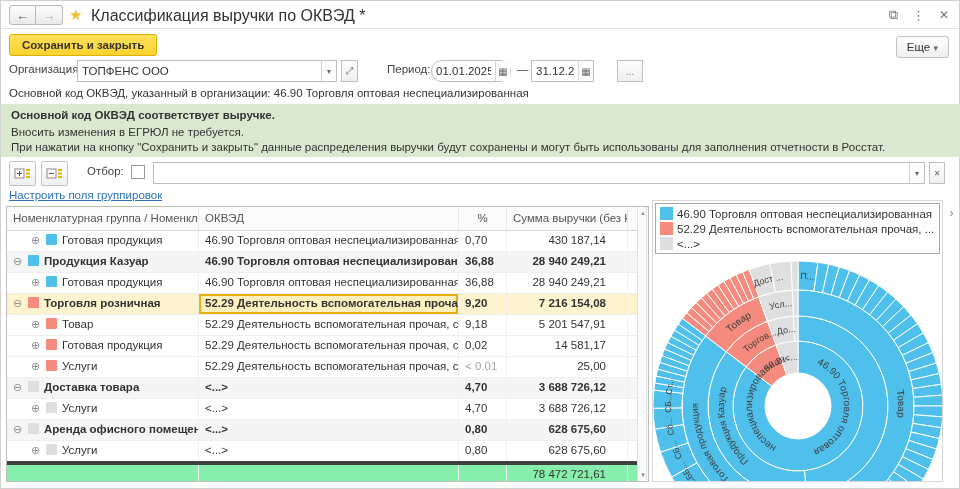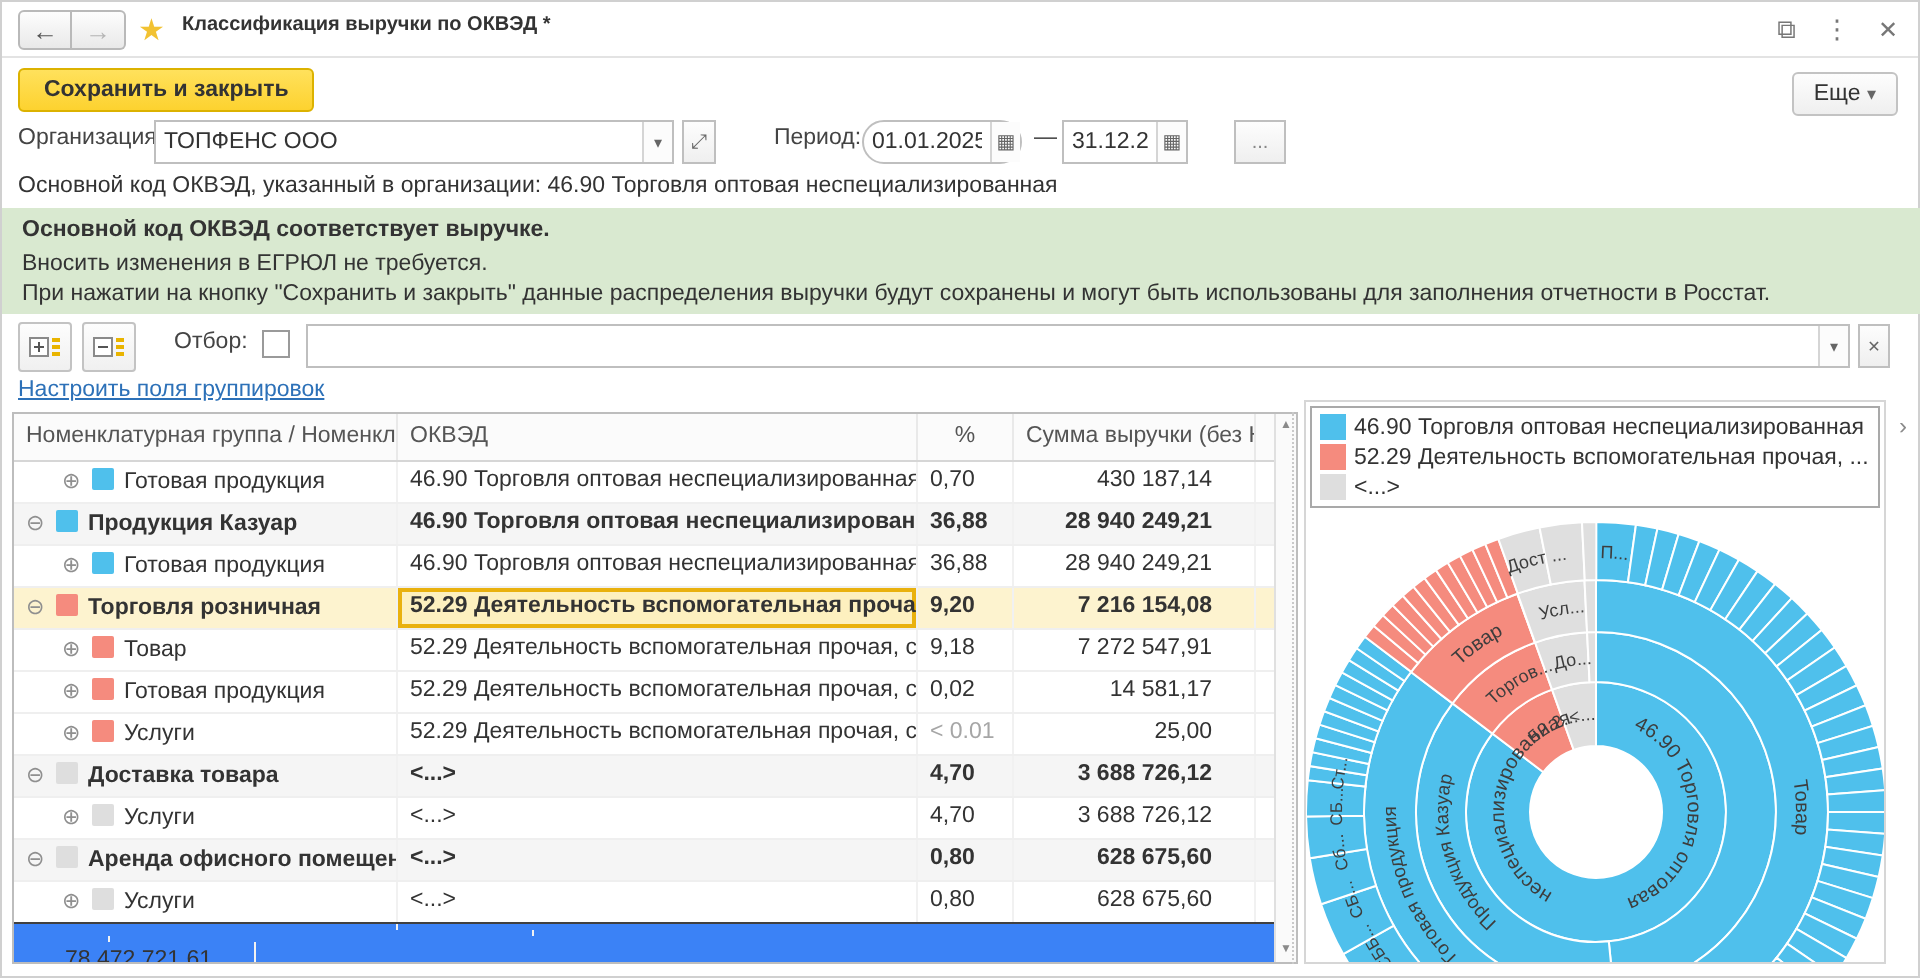--- a/index.html
+++ b/index.html
@@ -6,21 +6,21 @@
   html,body { width:960px; height:489px; background:#fff; font-family:"Liberation Sans","DejaVu Sans",sans-serif; font-size:11.5px; color:#333; overflow:hidden; }
   .win { position:relative; width:960px; height:489px; background:#fff; border:1px solid #d0d0d0; }
 
   
   .titlebar { position:absolute; left:0; top:0; width:100%; height:28px; border-bottom:1px solid #e3e3e3; background:#fff; }
   .navpair { position:absolute; left:8px; top:4px; display:flex; }
   .navbtn { width:27px; height:20px; border:1px solid #b9b9b9; background:linear-gradient(#fdfdfd,#e9e9e9); display:flex; align-items:center; justify-content:center; font-size:13px; color:#555; cursor:pointer; }
   .navbtn.back { border-radius:3px 0 0 3px; }
   .navbtn.fwd { border-radius:0 3px 3px 0; border-left:none; color:#b5b5b5; }
   .star { position:absolute; left:68px; top:5px; font-size:15px; color:#f2c232; }
-  .ttl { position:absolute; left:90px; top:6px; font-size:10px; font-weight:bold; color:#333; }
+  .ttl { position:absolute; left:90px; top:6px; font-size:16px; font-weight:normal; color:#333; }
   .winicons { position:absolute; right:10px; top:6px; display:flex; gap:14px; align-items:center; color:#777; }
   .winicons span { cursor:pointer; font-size:12px; }
 
   
   .btn-save { position:absolute; left:8px; top:33px; height:22px; padding:0 12px; background:linear-gradient(#ffe15c,#fdd22f); border:1px solid #dcb200; border-radius:3px; font-weight:bold; font-size:11.5px; color:#333; cursor:pointer; }
   .btn-more { position:absolute; right:10px; top:35px; height:22px; padding:0 10px; background:linear-gradient(#fdfdfd,#efefef); border:1px solid #c3c3c3; border-radius:3px; font-size:11.5px; color:#333; cursor:pointer; }
 
   
   .fieldrow { position:absolute; left:0; top:58px; width:100%; height:24px; }
   .lbl { position:absolute; top:4px; color:#444; }
@@ -46,21 +46,21 @@
   .th { padding:5px 6px 0 6px; border-right:1px solid #e9e9e9; overflow:hidden; white-space:nowrap; cursor:pointer; }
   .trow { display:flex; height:21px; border-bottom:1px solid #efefef; cursor:pointer; background:#fff; }
   .trow.grp { background:#f5f5f5; font-weight:bold; }
   .trow.sel { background:#fdf3cf; font-weight:bold; }
   .td { padding:3px 21px 0 6px; border-right:1px solid #f1f1f1; overflow:hidden; white-space:nowrap; }
   .td.num { text-align:right; }
   .td.okved-sel { box-shadow:inset 0 0 0 2px #e9b10e; background:#fdf0bf; }
   .exp { display:inline-block; width:13px; color:#8f8f8f; font-size:11px; font-weight:normal; cursor:pointer; }
   .sq { display:inline-block; width:11px; height:11px; margin:0 5px -1px 2px; border-radius:1px; }
   .graypct { color:#a6a6a6; font-weight:normal; }
-  .tfoot { display:flex; height:20px; background:#3b82f6; border-top:1px solid #404040; position:absolute; bottom:0; left:0; right:0;flex-direction:column; }
+  .tfoot { display:flex; height:20px; background:#86efac; border-top:4px solid #404040; position:absolute; bottom:0; left:0; right:0; }
   .sb { position:absolute; right:0; top:0; bottom:0; width:11px; border-left:1px solid #e0e0e0; background:#fafafa; display:flex; flex-direction:column; justify-content:space-between; align-items:center; padding:3px 0; color:#8a8a8a; font-size:6px; }
   .sb span { cursor:pointer; }
 
   
   .splitter { position:absolute; left:645px; top:205px; width:5px; height:276px; border-left:1px dotted #c9c9c9; cursor:col-resize; }
   .chartpanel { position:absolute; left:651px; top:199px; width:291px; height:282px; border:1px solid #d6d6d6; background:#fff; overflow:hidden; }
   .legend { margin:2px; border:1px solid #a9a9a9; padding:2px 4px; }
   .leg-item { display:flex; align-items:center; height:15px; overflow:hidden; white-space:nowrap; }
   .leg-sw { width:13px; height:13px; flex:0 0 auto; margin-right:4px; }
   .gutter { position:absolute; left:944px; top:199px; width:13px; height:282px; color:#8a8a8a; font-size:12px; text-align:center; padding-top:6px; cursor:pointer; }
@@ -179,21 +179,21 @@
         <div class="trow grp sel">
           <div class="td" style="width: 192px; padding-left: 6px;"><span class="exp">⊖</span><span class="sq" style="background: rgb(245, 139, 126);"></span><span>Торговля розничная</span></div>
           <div class="td okved-sel" style="width: 260px;">52.29 Деятельность вспомогательная прочая, ...</div>
           <div class="td num" style="width: 48px;">9,20</div>
           <div class="td num" style="width: 121px;">7 216 154,08</div>
         </div>
         <div class="trow">
           <div class="td" style="width: 192px; padding-left: 24px;"><span class="exp">⊕</span><span class="sq" style="background: rgb(245, 139, 126);"></span><span>Товар</span></div>
           <div class="td" style="width: 260px;">52.29 Деятельность вспомогательная прочая, связа...</div>
           <div class="td num" style="width: 48px;">9,18</div>
-          <div class="td num" style="width: 121px;">7 272 547,91</div>
+          <div class="td num" style="width: 121px;">5 201 547,91</div>
         </div>
         <div class="trow">
           <div class="td" style="width: 192px; padding-left: 24px;"><span class="exp">⊕</span><span class="sq" style="background: rgb(245, 139, 126);"></span><span>Готовая продукция</span></div>
           <div class="td" style="width: 260px;">52.29 Деятельность вспомогательная прочая, связа...</div>
           <div class="td num" style="width: 48px;">0,02</div>
           <div class="td num" style="width: 121px;">14 581,17</div>
         </div>
         <div class="trow">
           <div class="td" style="width: 192px; padding-left: 24px;"><span class="exp">⊕</span><span class="sq" style="background: rgb(245, 139, 126);"></span><span>Услуги</span></div>
           <div class="td" style="width: 260px;">52.29 Деятельность вспомогательная прочая, связа...</div>

